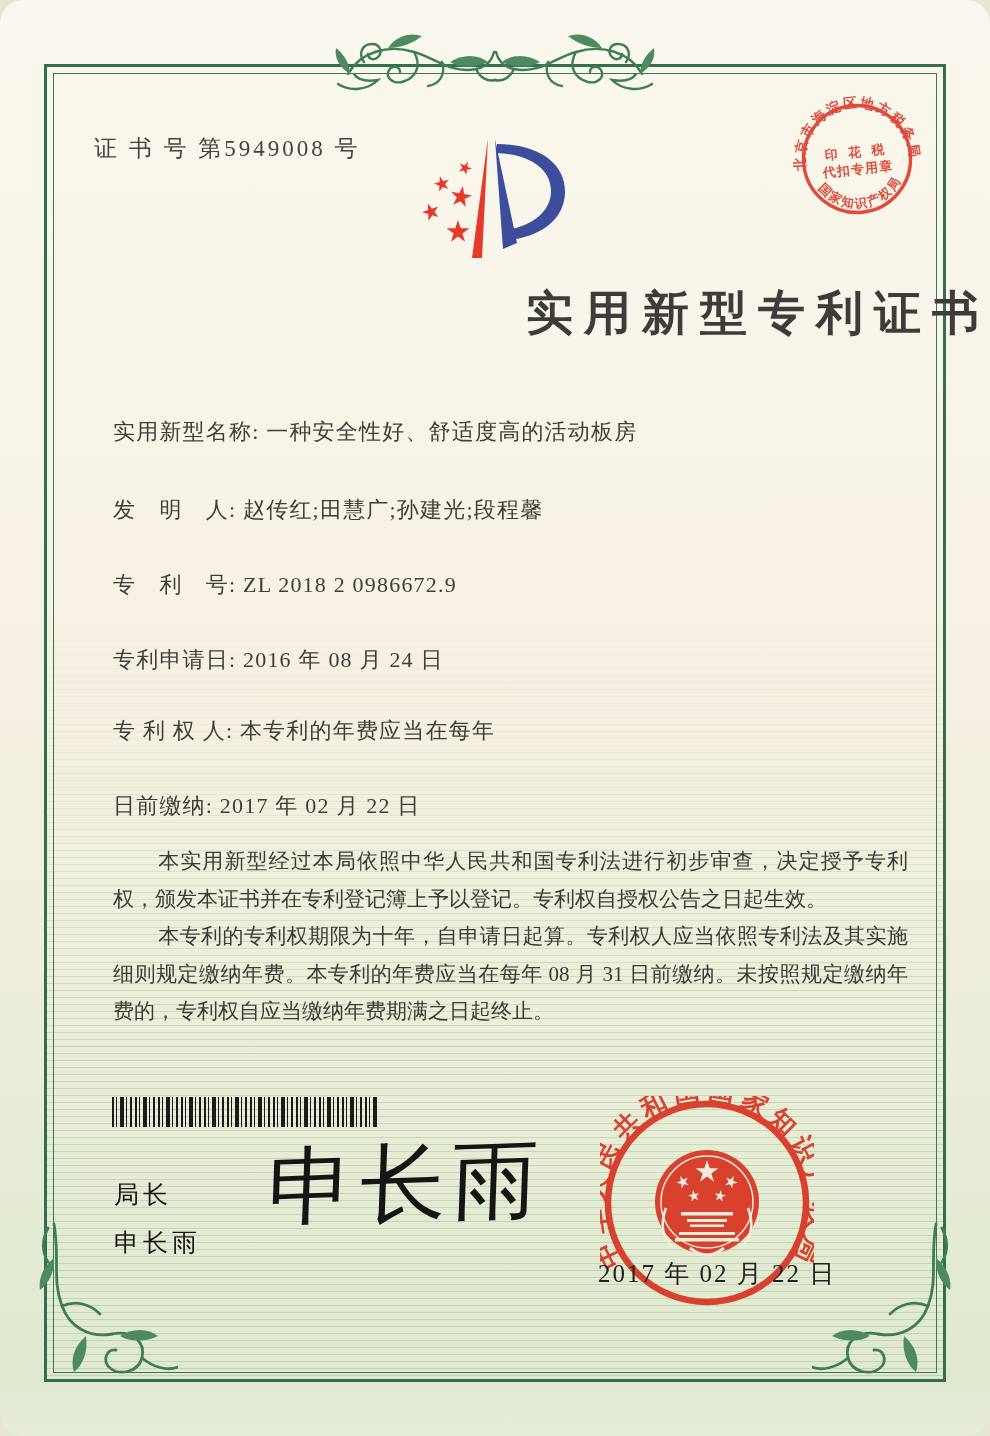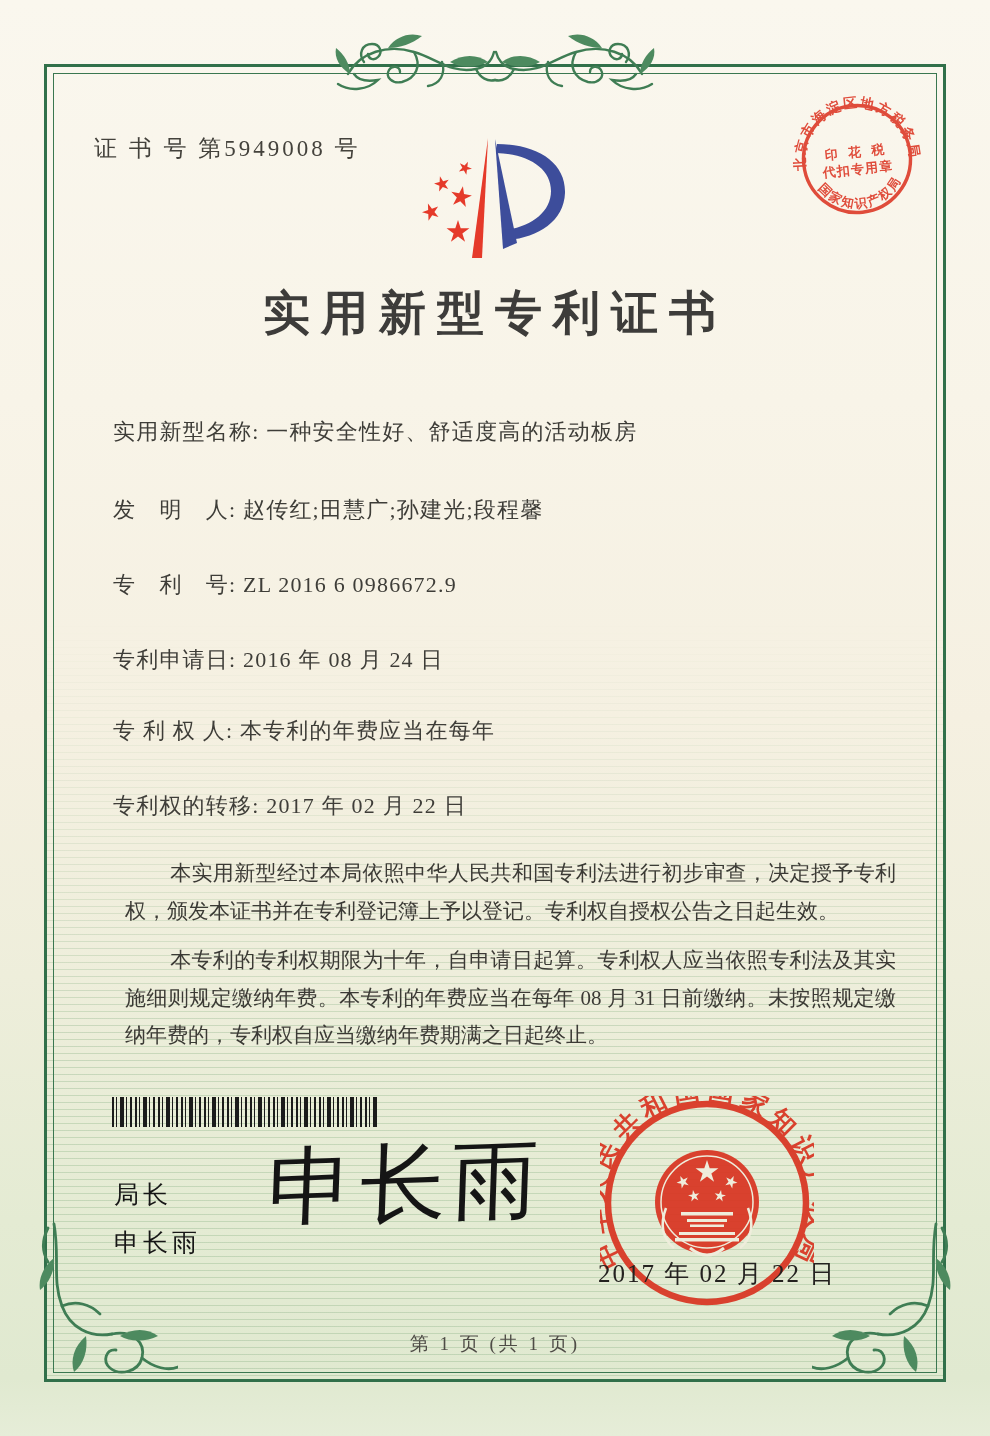--- a/index.html
+++ b/index.html
@@ -1,34 +1,34 @@
 <!DOCTYPE html>
 <html><head>
 <meta charset="utf-8">
 <style>
   html,body{margin:0;padding:0;background:#e9e5d6;}
   .page{position:relative;width:990px;height:1436px;overflow:hidden;
     background:linear-gradient(180deg,#faf7ee 0%,#f8f4e8 28%,#f5f0e1 50%,#eeeedb 68%,#e4ebd3 85%,#e0e9d0 96%,#e6edd8 100%);
-    font-family:"Liberation Serif","DejaVu Serif",serif;color:#3a3935;}
+    font-family:"Liberation Serif","DejaVu Serif",serif;color:#3a3935;border-radius:24px;}
   .waves{position:absolute;left:46px;top:68px;right:46px;bottom:58px;z-index:0;
     background:repeating-linear-gradient(180deg,transparent 0 5px,rgba(122,168,120,.30) 5px 6px,transparent 6px 7px);
     -webkit-mask-image:linear-gradient(180deg,transparent 0 42%,rgba(0,0,0,.45) 58%,#000 74%);
     mask-image:linear-gradient(180deg,transparent 0 42%,rgba(0,0,0,.45) 58%,#000 74%);}
   .frame-outer{position:absolute;left:44px;top:64px;right:44px;bottom:54px;border:3px solid #31704a;z-index:1;}
   .frame-inner{position:absolute;left:53px;top:73px;right:53px;bottom:63px;border:1px solid #3a7750;z-index:1;}
   .ornament{position:absolute;z-index:2;}
   .cert-no{position:absolute;left:94px;top:133px;font-size:23px;letter-spacing:3px;color:#44423c;white-space:pre;z-index:3;}
   .logo{position:absolute;left:398px;top:118px;width:200px;height:150px;z-index:3;}
-  .title{position:absolute;left:0;top:282px;width:100%;text-align:center;font-size:47px;font-weight:600;
+  .title{position:absolute;left:0;top:282px;width:100%;text-align:right;font-size:47px;font-weight:600;
     letter-spacing:11px;color:#3d3c3a;z-index:3;}
   .field{position:absolute;left:113px;font-size:22px;color:#3e3d38;white-space:pre;letter-spacing:1.2px;z-index:3;}
   .f0{top:417px}.f1{top:495px}.f2{top:570px}.f3{top:645px}.f4{top:716px}.f5{top:791px}
   .paras{position:absolute;left:113px;top:843px;width:795px;font-size:21px;line-height:37.5px;
     text-align:justify;color:#3b3a35;z-index:3;}
-  .paras p{margin:12px;text-indent:2.15em;}
+  .paras p{margin:0;text-indent:2.15em;}
   .barcode{position:absolute;left:112px;top:1097px;width:266px;height:30px;z-index:3;
     background:repeating-linear-gradient(90deg,#1b1b1b 0 2px,transparent 2px 4px,#1b1b1b 4px 5px,transparent 5px 8px,
     #1b1b1b 8px 12px,transparent 12px 14px,#1b1b1b 14px 15px,transparent 15px 18px,#1b1b1b 18px 20px,transparent 20px 23px);}
   .officer{position:absolute;left:114px;top:1170px;font-family:Liberation Sans, sans-serif;
     font-size:25px;line-height:48px;letter-spacing:4px;color:#161616;z-index:3;}
   .signature{position:absolute;left:268px;top:1126px;font-size:86px;color:#151515;letter-spacing:6px;
     transform:rotate(-2deg) skewX(-4deg);font-family:"DejaVu Serif",serif;z-index:3;white-space:pre;}
   .seal{position:absolute;left:600px;top:1096px;width:214px;height:214px;z-index:4;opacity:.93;}
   .seal-date{position:absolute;left:598px;top:1257px;width:220px;text-align:center;font-size:25px;
     letter-spacing:2px;color:#242220;white-space:pre;z-index:5;}
@@ -112,24 +112,24 @@
       </text>
       <text x="80" y="77" text-anchor="middle" font-size="15" fill="#dd3a28" letter-spacing="4">印 花 税</text>
       <text x="80" y="97" text-anchor="middle" font-size="15" fill="#dd3a28" letter-spacing="1.5">代扣专用章</text>
     </g>
   </svg>
 
   <div class="title">实用新型专利证书</div>
 
   <div class="field f0"><span>实用新型名称: </span><span>一种安全性好、舒适度高的活动板房</span></div>
   <div class="field f1"><span>发　明　人: </span><span>赵传红;田慧广;孙建光;段程馨</span></div>
-  <div class="field f2"><span>专　利　号: </span><span>ZL 2016 6 0986672.9</span></div>
+  <div class="field f2"><span>专　利　号: </span><span>ZL 2018 2 0986672.9</span></div>
   <div class="field f3"><span>专利申请日: </span><span>2016 年 08 月 24 日</span></div>
   <div class="field f4"><span>专 利 权 人: </span><span>本专利的年费应当在每年</span></div>
-  <div class="field f5"><span>专利权的转移: </span><span>2017 年 02 月 22 日</span></div>
+  <div class="field f5"><span>日前缴纳: </span><span>2017 年 02 月 22 日</span></div>
 
   <div class="paras">
     <p>本实用新型经过本局依照中华人民共和国专利法进行初步审查，决定授予专利权，颁发本证书并在专利登记簿上予以登记。专利权自授权公告之日起生效。</p>
     <p>本专利的专利权期限为十年，自申请日起算。专利权人应当依照专利法及其实施细则规定缴纳年费。本专利的年费应当在每年 08 月 31 日前缴纳。未按照规定缴纳年费的，专利权自应当缴纳年费期满之日起终止。</p>
   </div>
 
   <div class="barcode"></div>
 
   <div class="officer">
     <div>局长</div>
@@ -160,15 +160,14 @@
         <rect x="75" y="142" width="64" height="3.5"></rect>
       </g>
       <path d="M 90,152 Q 107,166 124,152" stroke="#f0eedd" stroke-width="3" fill="none"></path>
       <path d="M 66,112 C 60,128 62,142 74,152" stroke="#f0eedd" stroke-width="2.5" fill="none"></path>
       <path d="M 148,112 C 154,128 152,142 140,152" stroke="#f0eedd" stroke-width="2.5" fill="none"></path>
     </g>
   </svg>
 
   <div class="seal-date">2017 年 02 月 22 日</div>
 
-  <div class="footer">第 1 页 (共 1 页)</div>
 
 </div>
 
 </body></html>

